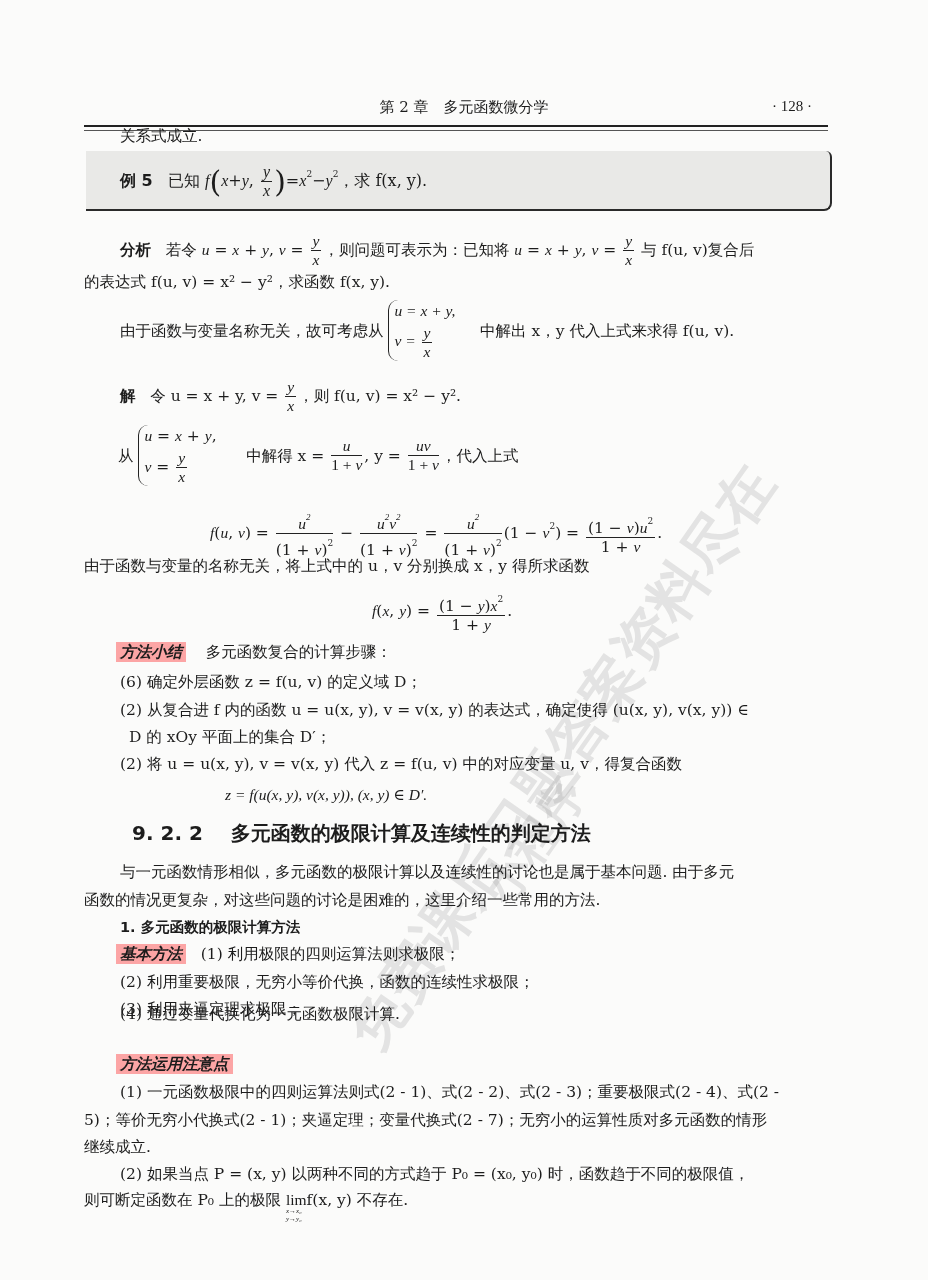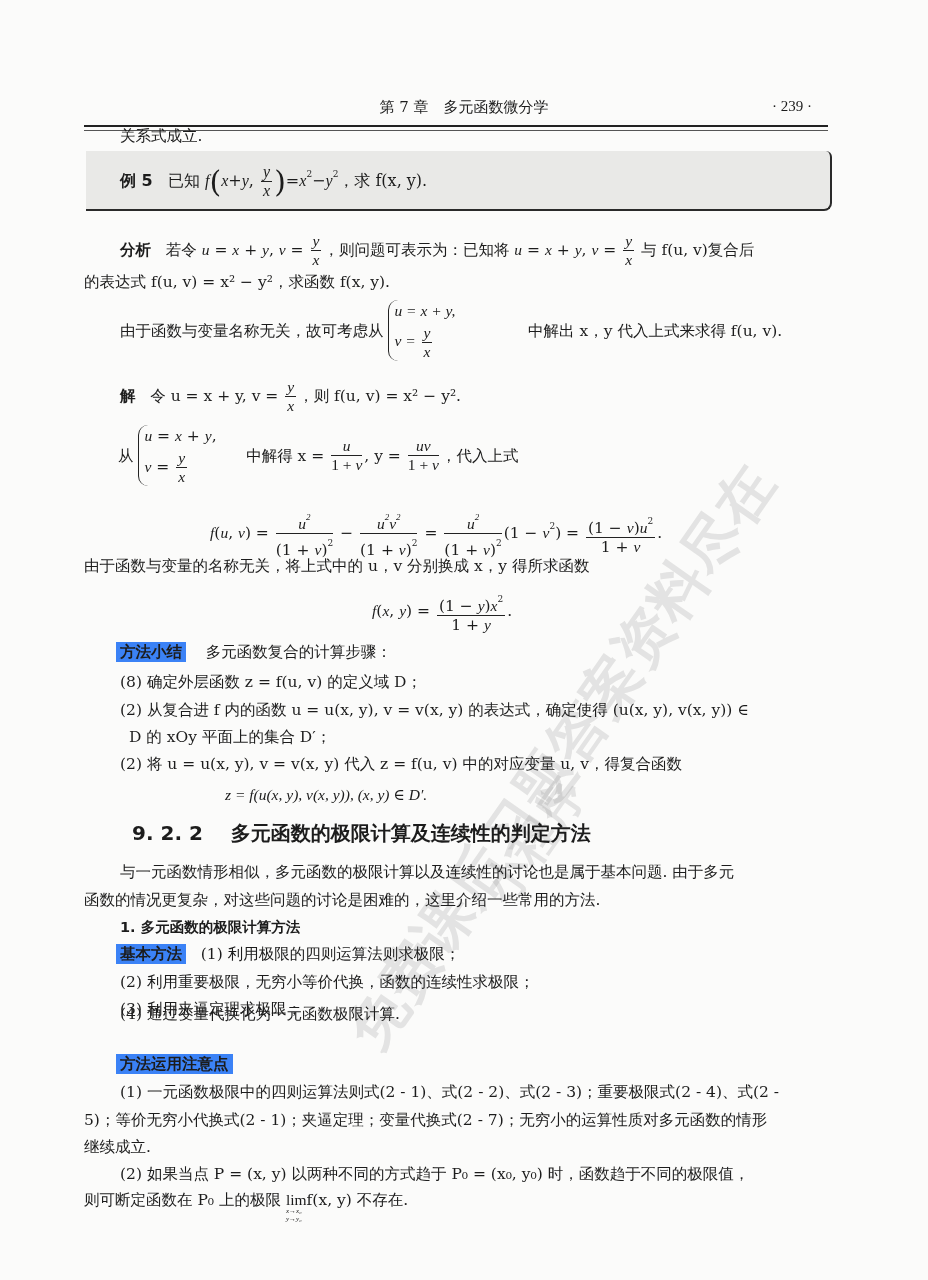--- a/index.html
+++ b/index.html
@@ -32,34 +32,34 @@
   .frac { display:inline-block; vertical-align:middle; text-align:center; margin:0 2px; }
   .frac > span { display:block; line-height:18px; }
   .frac > span.num { border-bottom:1px solid #222; padding:0 2px; }
   sup.s { font-size:9px; vertical-align:9px; }
 
   .brace-sys { display:inline-block; vertical-align:middle; position:relative; padding-left:6px; }
   .brace-sys .brace { position:absolute; left:0; top:0; bottom:0; width:10px;
     border-left:1.5px solid #222; border-radius:10px 0 0 10px; }
   .brace-sys .row { display:block; line-height:22px; }
 
-  .tag-bold { background:#3b82f6; padding:1px 4px; }
+  .tag-bold { background:#fca5a5; padding:1px 4px;font-style:italic; }
   #section-heading { left:132px; top:820px; font-size:20px; }
 
   
   .wm { position:absolute; color:rgba(120,120,120,0.18); font-family:"DejaVu Sans",sans-serif; font-weight:bold; transform:rotate(-55deg); transform-origin:left top; white-space:nowrap; pointer-events:none; }
 </style>
 </head>
 <body>
 
 <div class="wm" style="left:330px; top:1020px; font-size:58px;">免费课后习题答案资料尽在</div>
 <div class="wm" style="left:470px; top:880px; font-size:46px;">小程序</div>
 
-<div class="abs" id="running-head">第 7 章　多元函数微分学</div>
-<div class="abs r" id="page-number">· 239 ·</div>
+<div class="abs" id="running-head">第 2 章　多元函数微分学</div>
+<div class="abs r" id="page-number">· 128 ·</div>
 <div class="abs" id="head-rule-1"></div>
 <div class="abs" id="head-rule-2"></div>
 
 <div class="abs txt" style="left:120px; top:126px;">关系式成立.</div>
 
 <div class="abs" id="example-box"></div>
 <div class="abs txt" style="left:120px; top:163px; font-size:16px;">
   <span class="b">例 5</span>&nbsp;&nbsp;
   <span>已知</span>
   <span class="m">f</span><span style="font-size:30px; vertical-align:middle;">(</span><span class="m">x</span>+<span class="m">y</span>,
@@ -74,21 +74,21 @@
 </div>
 <div class="abs txt" style="left:84px; top:272px;">的表达式 f(u, v) = x² − y²，求函数 f(x, y).</div>
 
 <div class="abs txt" style="left:120px; top:300px;">
   <span style="vertical-align:middle;">由于函数与变量名称无关，故可考虑从</span>
   <span class="brace-sys m">
     <span class="brace"></span>
     <span class="row"><span class="m">u</span> = <span class="m">x</span> + <span class="m">y</span>,</span>
     <span class="row" style="margin-top:2px;"><span class="m">v</span> = <span class="frac m"><span class="num">y</span><span>x</span></span></span>
   </span>
-  &nbsp;&nbsp;&nbsp;&nbsp;<span style="vertical-align:middle;margin-left:48px;">中解出 x，y 代入上式来求得 f(u, v).</span>
+  &nbsp;&nbsp;&nbsp;&nbsp;<span style="vertical-align:middle;">中解出 x，y 代入上式来求得 f(u, v).</span>
 </div>
 
 <div class="abs txt" style="left:120px; top:378px;">
   <span class="b">解</span>&nbsp;&nbsp;
   <span>令 u = x + y, v = </span><span class="frac m"><span class="num">y</span><span>x</span></span><span>，则 f(u, v) = x² − y².</span>
 </div>
 
 <div class="abs txt" style="left:118px; top:425px;">
   <span style="vertical-align:middle;">从</span>
   <span class="brace-sys">
@@ -111,21 +111,21 @@
 
 <div class="abs txt" style="left:372px; top:590px;">
   <span class="m">f</span>(<span class="m">x</span>, <span class="m">y</span>) =
   <span class="frac"><span class="num">(1 − <span class="m">y</span>)<span class="m">x</span><sup class="s">2</sup></span><span>1 + <span class="m">y</span></span></span>.
 </div>
 
 <div class="abs txt" style="left:116px; top:642px;">
   <span class="b tag-bold">方法小结</span>&nbsp;&nbsp;&nbsp;
   <span>多元函数复合的计算步骤：</span>
 </div>
-<div class="abs txt" style="left:120px; top:672px;">(8) 确定外层函数 z = f(u, v) 的定义域 D；</div>
+<div class="abs txt" style="left:120px; top:672px;">(6) 确定外层函数 z = f(u, v) 的定义域 D；</div>
 <div class="abs txt" style="left:120px; top:700px;">(2) 从复合进 f 内的函数 u = u(x, y), v = v(x, y) 的表达式，确定使得 (u(x, y), v(x, y)) ∈</div>
 <div class="abs txt" style="left:84px; top:727px;margin-left:45px;">D 的 xOy 平面上的集合 D′；</div>
 <div class="abs txt" style="left:120px; top:754px;">(2) 将 u = u(x, y), v = v(x, y) 代入 z = f(u, v) 中的对应变量 u, v，得复合函数</div>
 <div class="abs txt m" style="left:225px; top:785px;">z = f(u(x, y), v(x, y)), (x, y) ∈ D′.</div>
 
 <div class="abs b" id="section-heading">
   <span>9. 2. 2</span>&nbsp;&nbsp;&nbsp;
   <span>多元函数的极限计算及连续性的判定方法</span>
 </div>
 <div class="abs txt" style="left:120px; top:862px;">与一元函数情形相似，多元函数的极限计算以及连续性的讨论也是属于基本问题. 由于多元</div>

